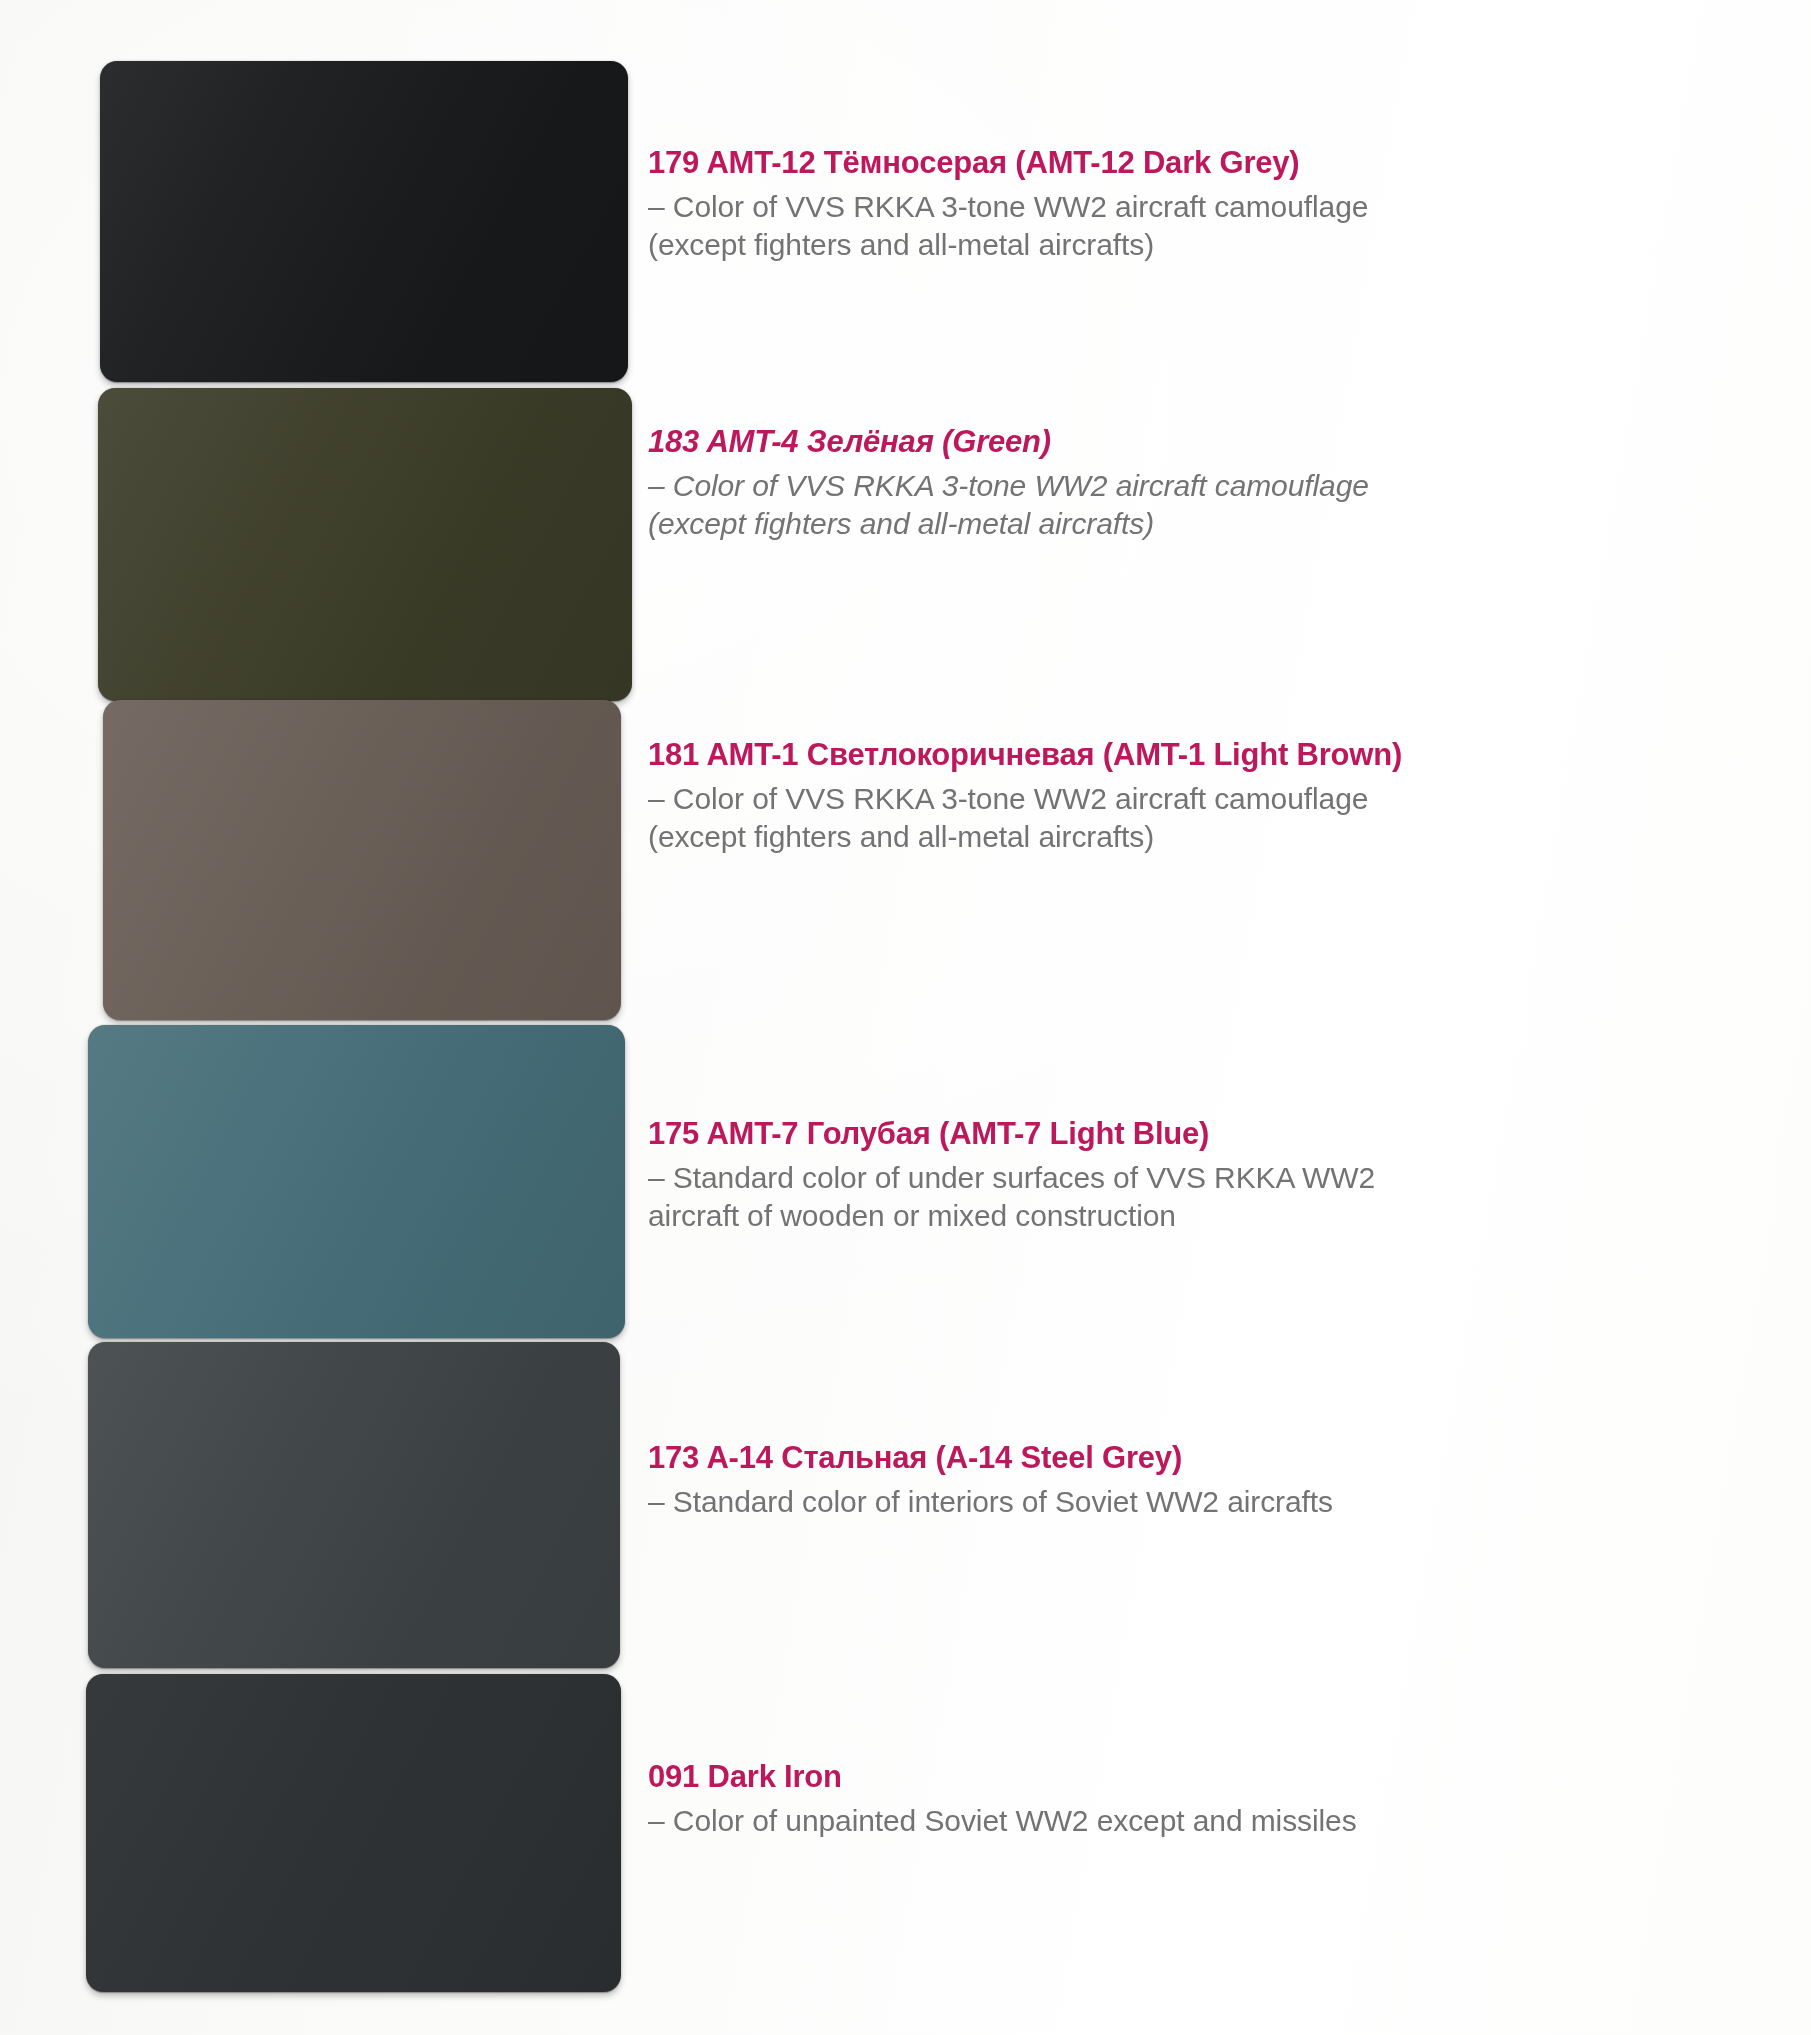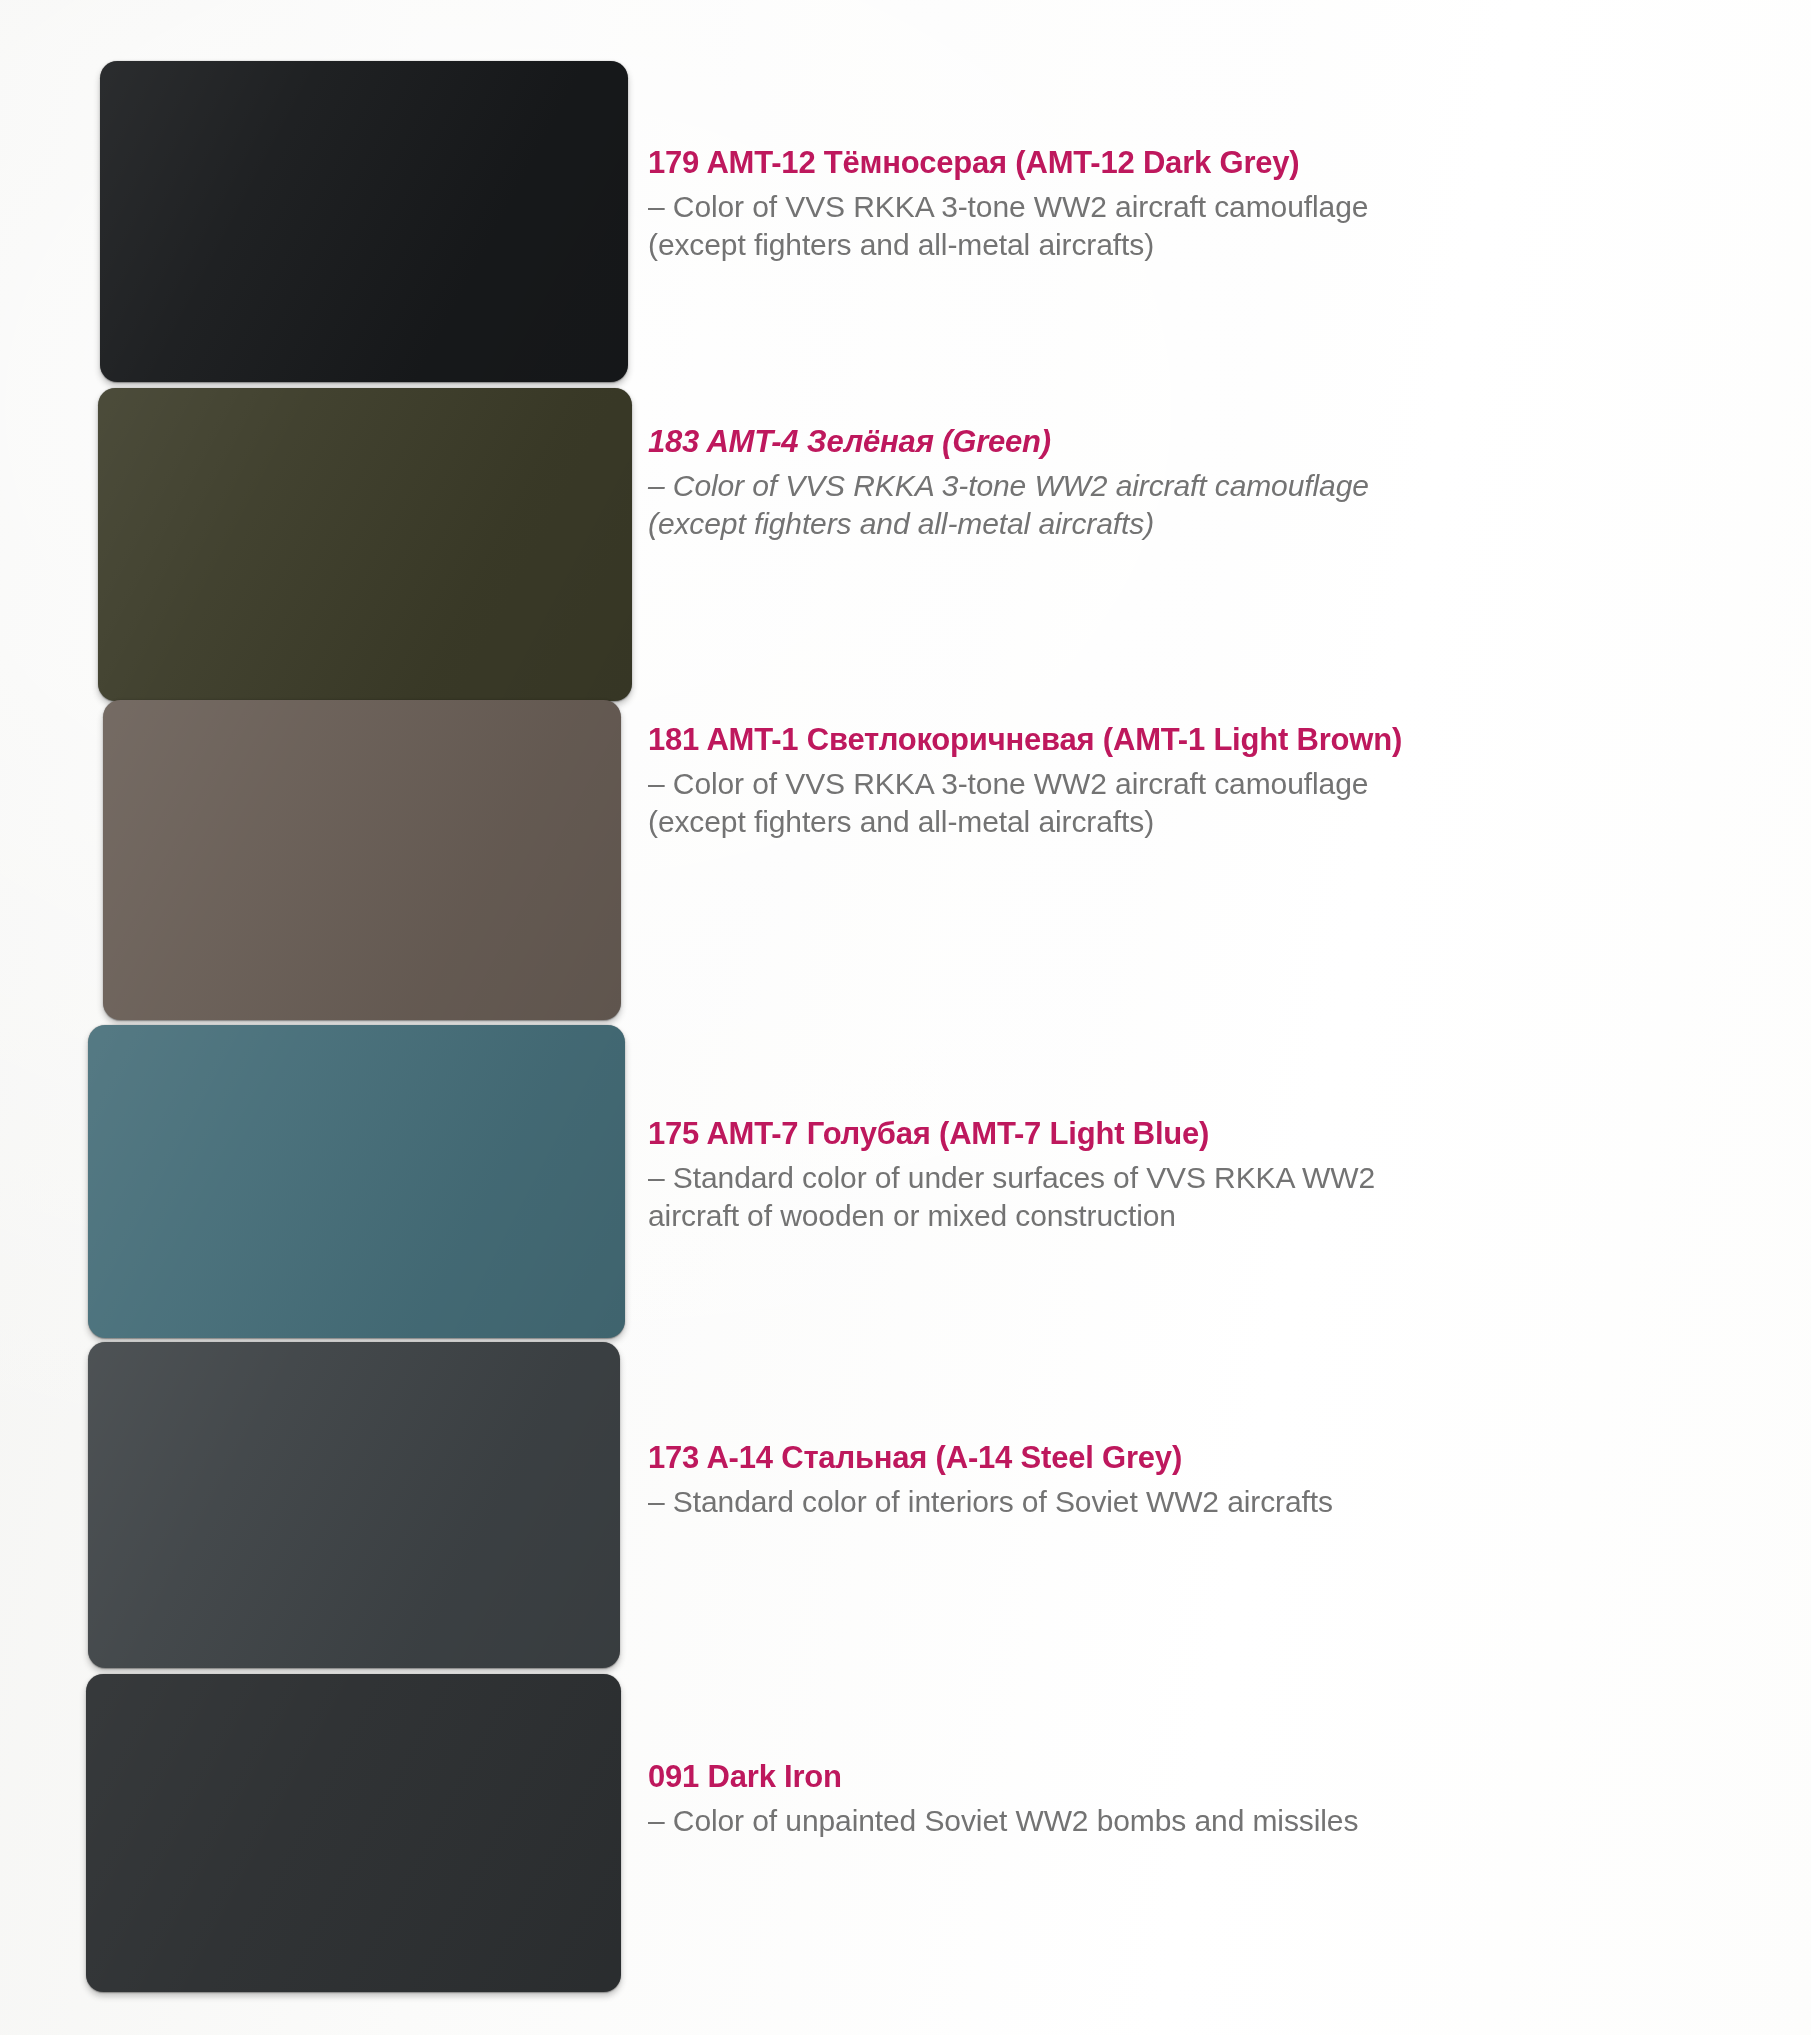--- a/index.html
+++ b/index.html
@@ -118,21 +118,21 @@
         <div class="caption-title">183 AMT-4 Зелёная (Green)</div>
         <div class="caption-desc">
           <span class="line">– Color of VVS RKKA 3-tone WW2 aircraft camouflage</span>
           <span class="line">(except fighters and all-metal aircrafts)</span>
         </div>
       </div>
     </div>
 
     <div class="swatch-row">
       <div class="swatch" id="sw-2" style="left: 103px; top: 700px; width: 518px; height: 320px; background-color: rgb(104, 93, 85);"></div>
-      <div class="caption" style="top:722px;">
+      <div class="caption" style="top:737px;">
         <div class="caption-title">181 AMT-1 Светлокоричневая (AMT-1 Light Brown)</div>
         <div class="caption-desc">
           <span class="line">– Color of VVS RKKA 3-tone WW2 aircraft camouflage</span>
           <span class="line">(except fighters and all-metal aircrafts)</span>
         </div>
       </div>
     </div>
 
     <div class="swatch-row">
       <div class="swatch" id="sw-3" style="left: 88px; top: 1025px; width: 537px; height: 313px; background-color: rgb(69, 109, 120);"></div>
@@ -153,20 +153,20 @@
           <span class="line">– Standard color of interiors of Soviet WW2 aircrafts</span>
         </div>
       </div>
     </div>
 
     <div class="swatch-row">
       <div class="swatch matte" id="sw-5" style="left: 86px; top: 1674px; width: 535px; height: 318px; background-color: rgb(44, 47, 49);"></div>
       <div class="caption" style="top:1759px;">
         <div class="caption-title">091 Dark Iron</div>
         <div class="caption-desc">
-          <span class="line">– Color of unpainted Soviet WW2 bombs and missiles</span>
+          <span class="line">– Color of unpainted Soviet WW2 except and missiles</span>
         </div>
       </div>
     </div>
 
   </div>
 </div>
 
 
 </body></html>

